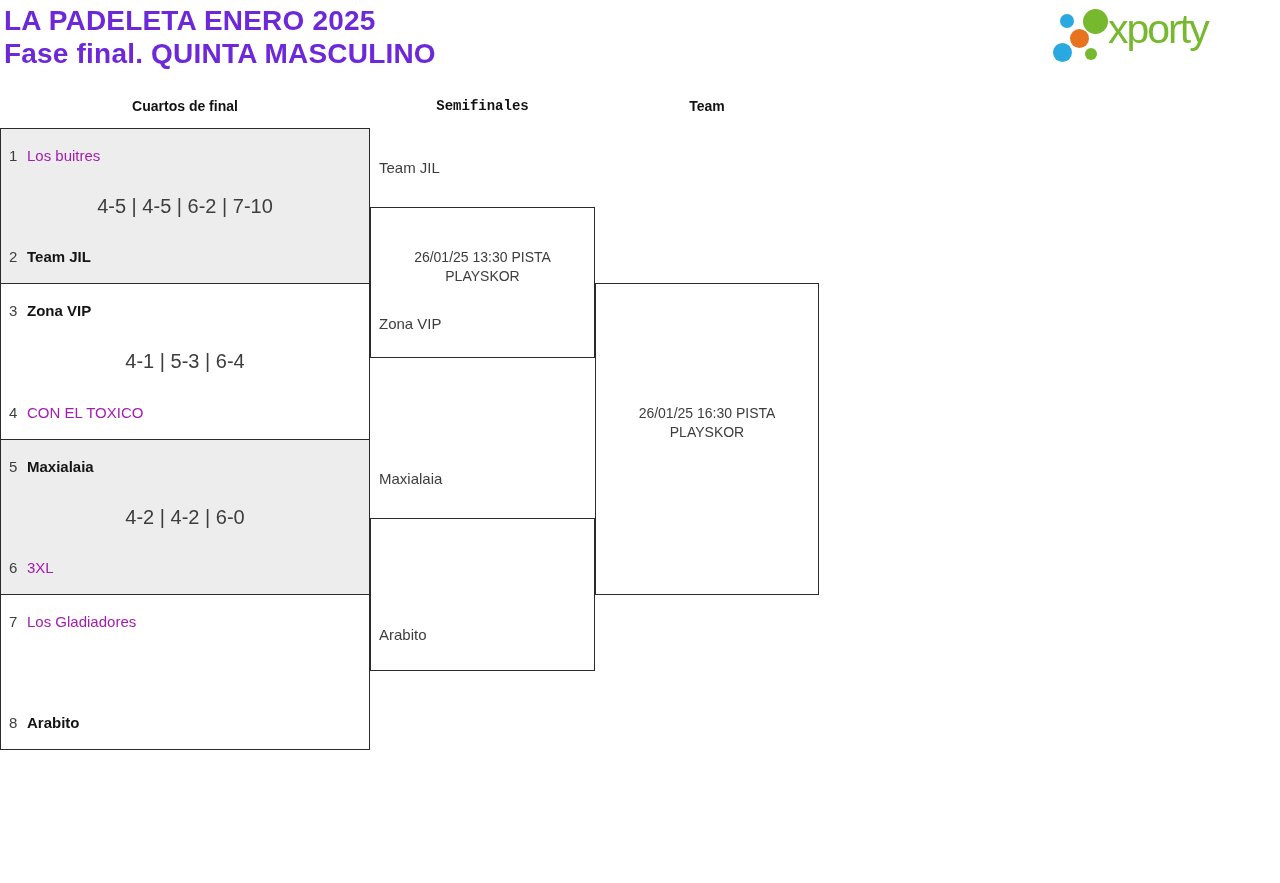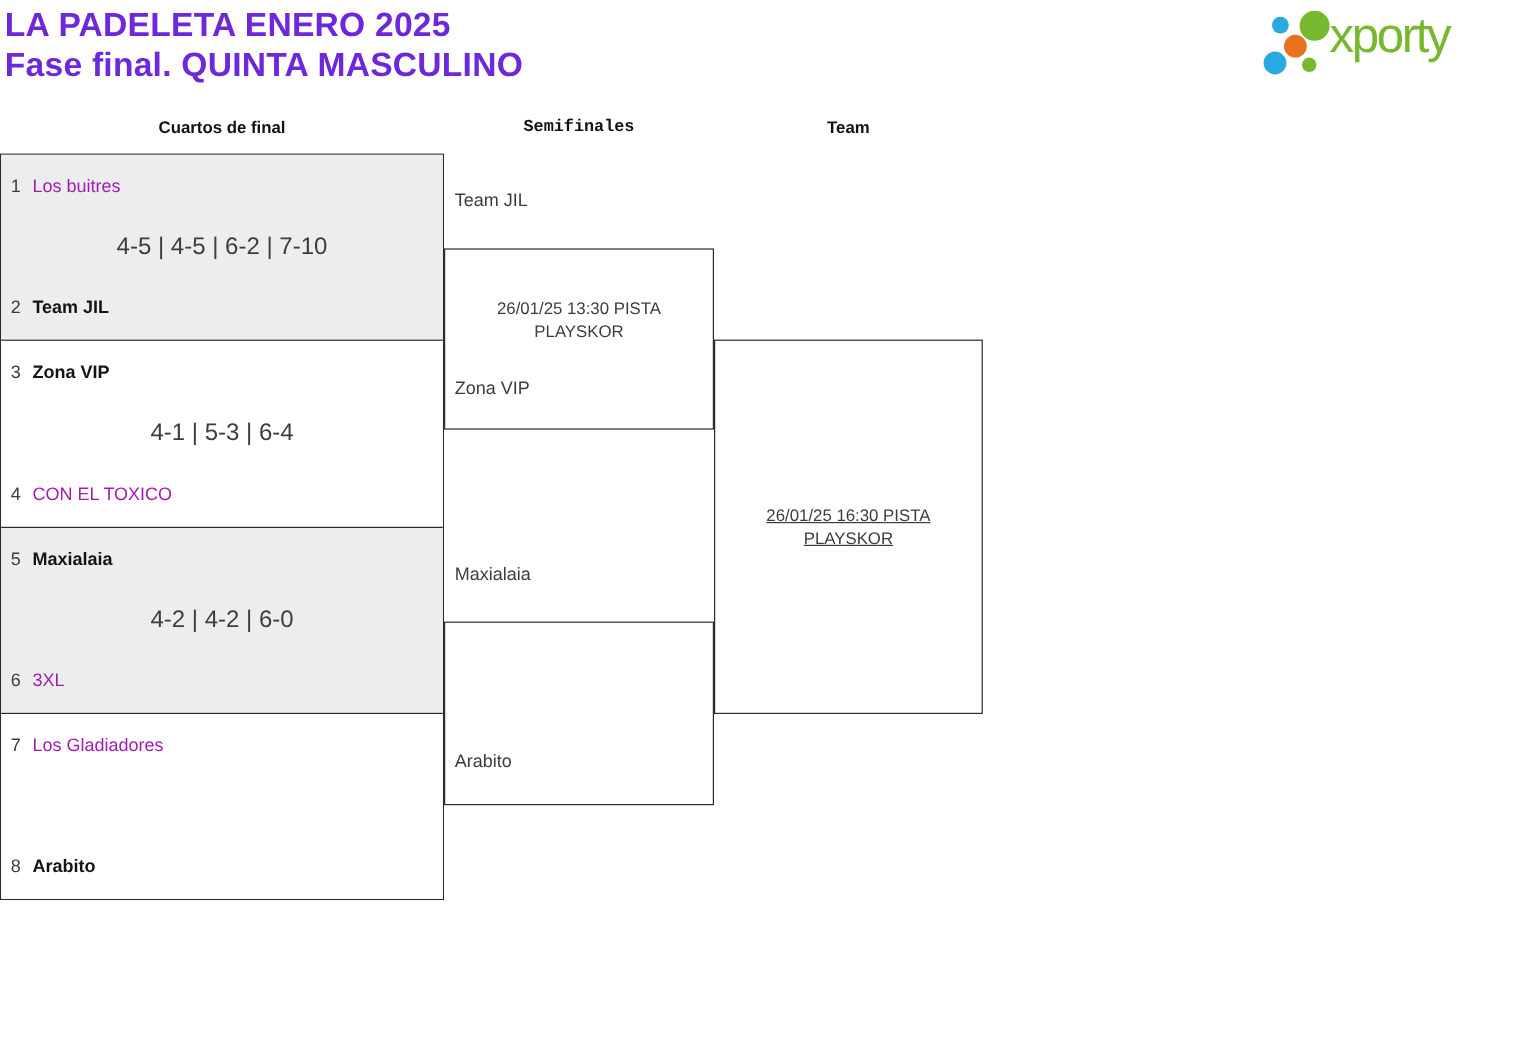--- a/index.html
+++ b/index.html
@@ -44,21 +44,21 @@
   
   .match-box { position:absolute; background:#ffffff; border:1px solid #2b2b2b; }
   .sf1 { left:370px; top:207px; width:225px; height:151px; }
   .sf2 { left:370px; top:518px; width:225px; height:153px; }
   .final-box { left:595px; top:283px; width:224px; height:312px; }
   .team-label { position:absolute; left:8px; font-size:15px; line-height:17px; color:#3d3d3d; white-space:nowrap; }
   .team-label.above { top:-49px; }
   .team-label.inside { top:107px; }
   .match-info { position:absolute; left:10px; right:10px; top:20px; text-align:center;
                 font-size:14px; line-height:19px; color:#3d3d3d;margin-top:20px; }
-  .final-box .match-info { top:116px;text-decoration:underline; }
+  .final-box .match-info { top:100px; }
 </style>
 </head>
 <body>
 
 <div class="canvas">
 
   <div class="title-block">
     <div class="title-line">LA PADELETA ENERO 2025</div>
     <div class="title-line">Fase final. QUINTA MASCULINO</div>
   </div>

